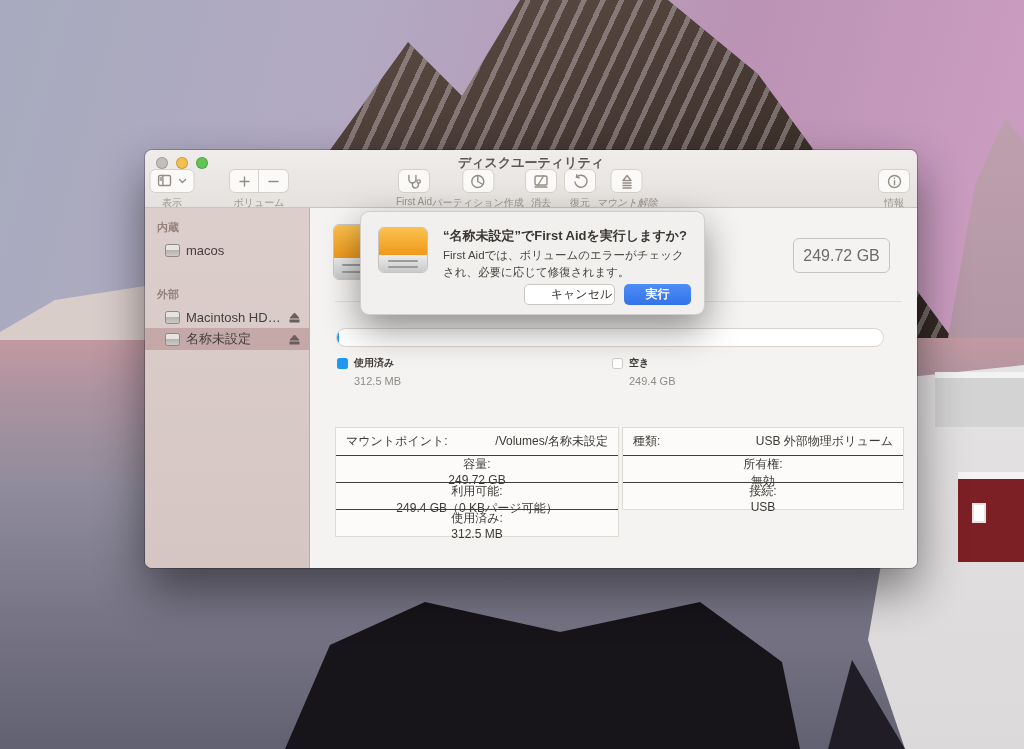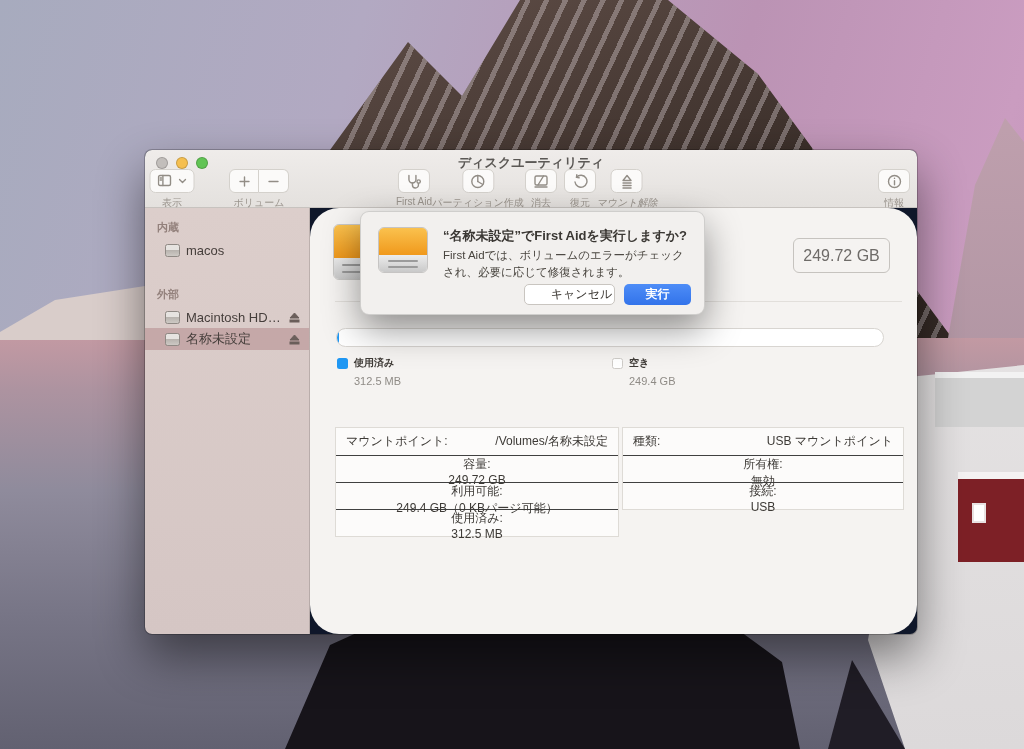--- a/index.html
+++ b/index.html
@@ -24,22 +24,22 @@
     background:#17141a; }
   .wp-village { clip-path:polygon(880px 380px,1024px 365px,1024px 749px,905px 749px,868px 640px,892px 500px);
     background:linear-gradient(#eceaea,#dcd9da); }
   .wp-bldg { position:absolute; left:935px; top:372px; width:89px; height:55px; background:#d3d3d3; border-top:6px solid #f2f2f2; }
   .wp-cabin { position:absolute; left:958px; top:472px; width:66px; height:90px; background:#7d2026; border-top:7px solid #f4f2f2; }
   .wp-cabin-win { position:absolute; left:14px; top:24px; width:14px; height:20px; background:#fff; border:2px solid #e8e2e2; }
   .wp-cabin2 { position:absolute; left:882px; top:455px; width:34px; height:48px; background:#86272c; border-top:5px solid #eee; }
   .wp-darkwater { clip-path:polygon(828px 749px,852px 660px,905px 749px); background:#201d26; }
 
   
-  .window { position:absolute; left:145px; top:150px; width:772px; height:484px;
-    border-radius:7px; background:#0f172a; box-shadow:0 22px 48px rgba(0,0,0,.48), 0 0 0 1px rgba(0,0,0,.22);
+  .window { position:absolute; left:145px; top:150px; width:772px; height:418px;
+    border-radius:7px; background:#c4b5fd; box-shadow:0 22px 48px rgba(0,0,0,.48), 0 0 0 1px rgba(0,0,0,.22);
     overflow:visible; }
   .win-clip { position:absolute; inset:0; border-radius:7px; overflow:hidden; }
 
   .titlebar { position:absolute; left:0; top:0; right:0; height:58px;
     background:linear-gradient(#efecea,#e4e1de); border-bottom:1px solid #c7c3bf; }
   .win-title { position:absolute; top:4px; left:0; right:0; text-align:center;
     font-size:13px; font-weight:700; color:#5b5855; }
   .lights { position:absolute; left:11px; top:7px; display:flex; gap:8px; }
   .light { width:12px; height:12px; border-radius:50%; border:0.5px solid rgba(0,0,0,.18); }
   .light.close { background:#c2bebb; }
@@ -64,21 +64,21 @@
   .side-header { font-size:11px; font-weight:700; color:#93817c; padding:12px 0 4px 12px; }
   .side-header.second { padding-top:26px; }
   .side-item { height:22px; display:flex; align-items:center; padding-left:20px; padding-right:8px;
     font-size:13px; color:#453e3b; gap:6px; }
   .side-item.selected { background:rgba(164,110,116,.38); }
   .side-item .grow { flex:1; white-space:nowrap; overflow:hidden; text-overflow:ellipsis; }
   .disk-ic { width:15px; height:13px; border-radius:2.5px; flex:0 0 auto;
     background:linear-gradient(#e6e3e0 45%,#b7b2ad 46%,#cdc9c4); border:1px solid #8f8984; }
   .eject-btn { width:14px; height:14px; flex:0 0 auto; display:flex; align-items:center; justify-content:center; }
 
-  .main { flex:1; position:relative; background:#f5f3f1;border-radius:29px; }
+  .main { flex:1; position:relative; background:#f5f3f1; }
 
   .volume-icon { position:absolute; left:23px; top:16px; width:48px; height:56px; }
   .drive { width:100%; height:100%; border-radius:6px; overflow:hidden; border:1px solid rgba(0,0,0,.18);
     display:flex; flex-direction:column; }
   .drive .top { flex:1.6; background:linear-gradient(#fac14e,#f0991c); }
   .drive .bottom { flex:1; background:linear-gradient(#ececec,#c9c9c9); position:relative; }
   .drive .slot { position:absolute; left:18%; right:18%; height:2px; background:#9b9b9b; border-radius:1px; }
   .drive .s1 { top:28%; } .drive .s2 { top:62%; }
 
   .capacity-badge { position:absolute; left:483px; top:30px; width:97px; height:35px;
@@ -332,21 +332,21 @@
           </div>
           <div class="drow">
             <span class="dl">使用済み:</span>
             <span class="dv">312.5 MB</span>
           </div>
         </div>
 
         <div class="detail-table right">
           <div class="drow">
             <span class="dl">種類:</span>
-            <span class="dv">USB マウントポイント</span>
+            <span class="dv">USB 外部物理ボリューム</span>
           </div>
           <div class="drow">
             <span class="dl">所有権:</span>
             <span class="dv">無効</span>
           </div>
           <div class="drow">
             <span class="dl">接続:</span>
             <span class="dv">USB</span>
           </div>
         </div>

